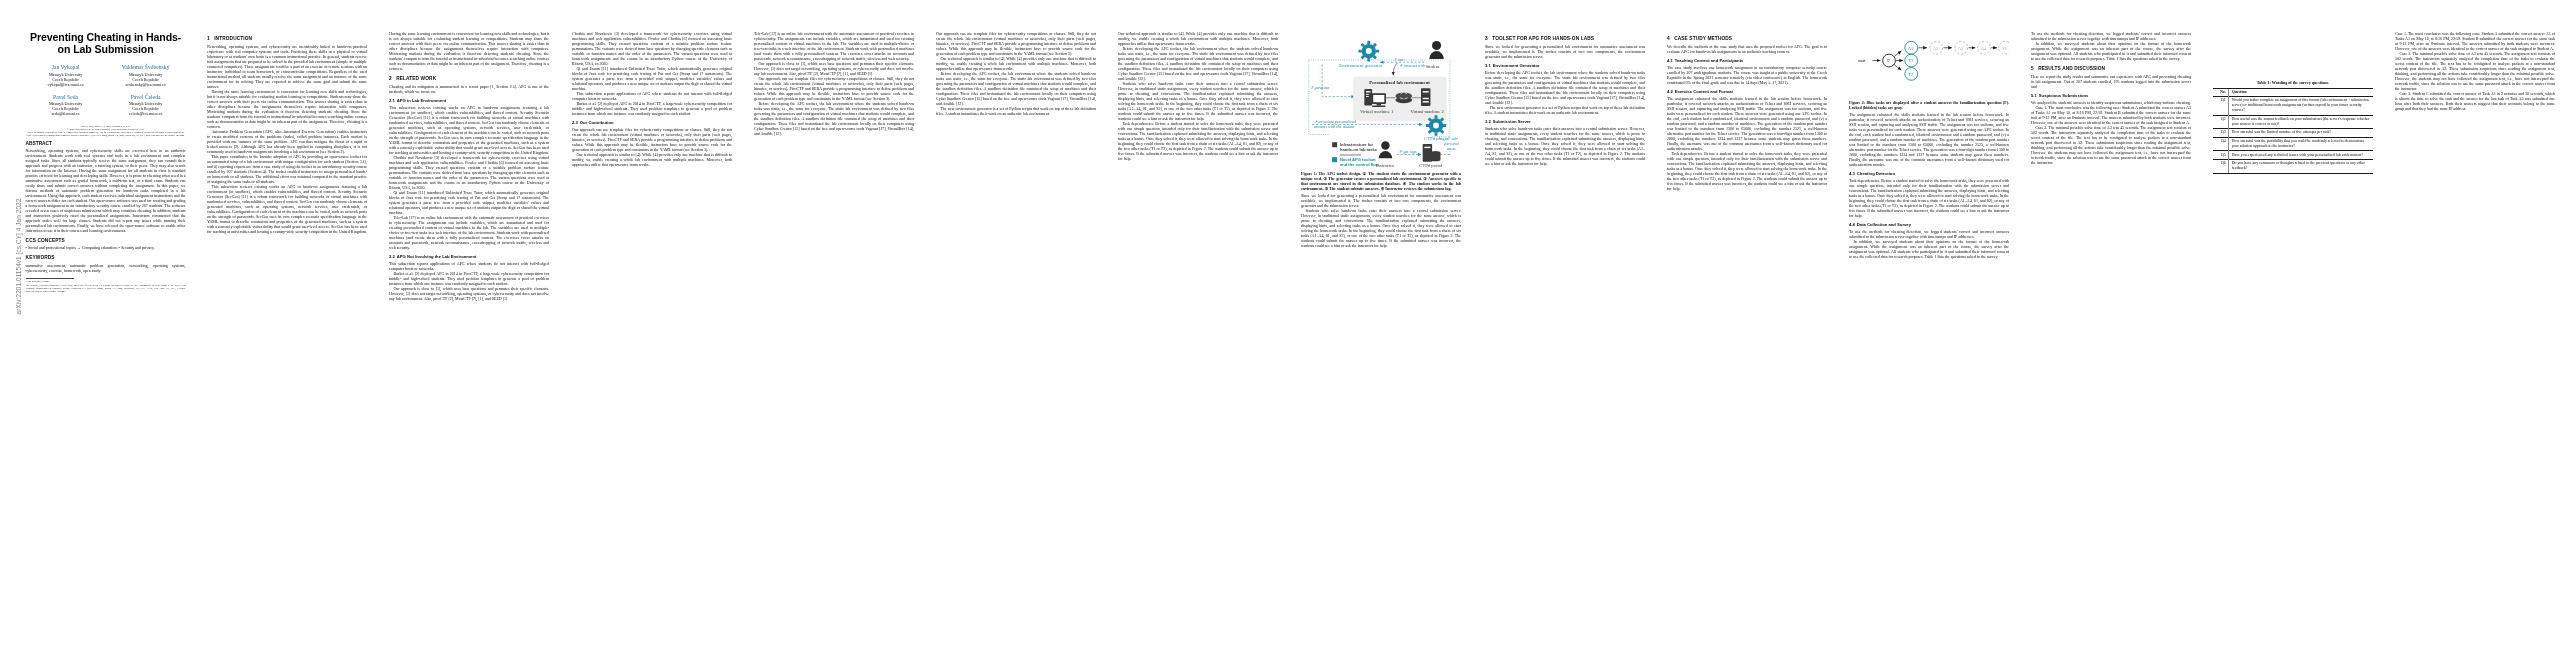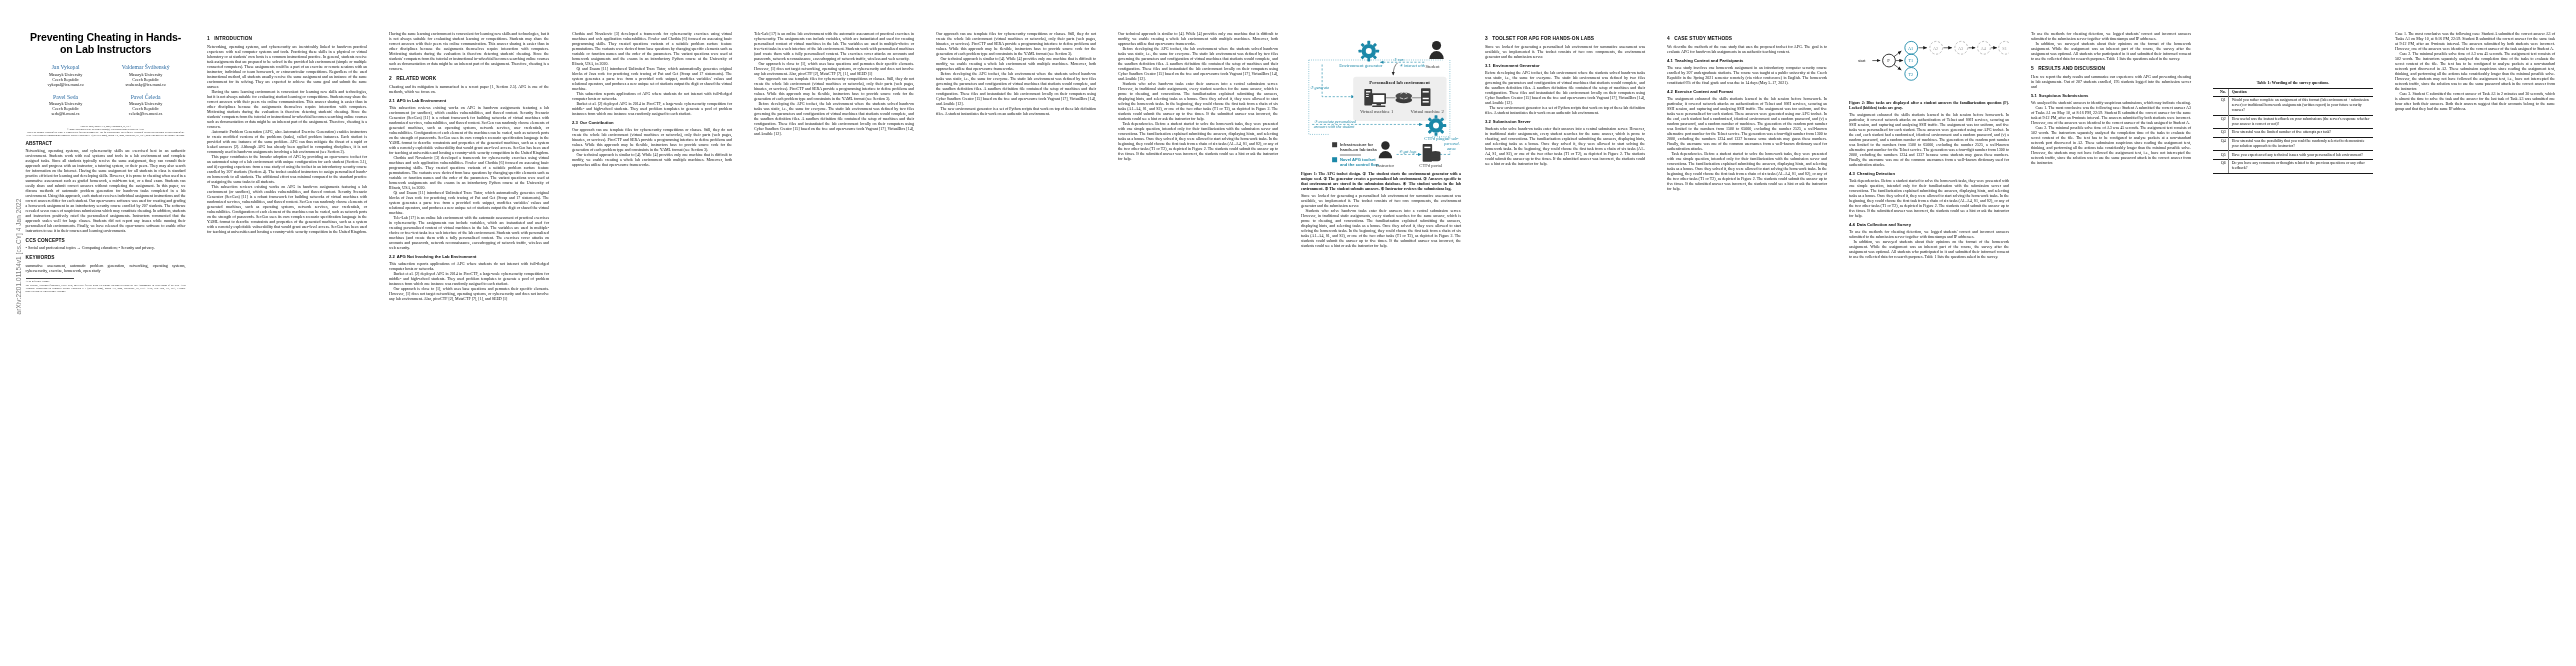--- a/index.html
+++ b/index.html
@@ -95,21 +95,21 @@
   .legend-d{font-family:"Liberation Sans",sans-serif;font-size:7.4px;font-weight:bold;fill:#3b3b3b;}
 </style>
 </head>
 <body>
 
 <div class="page">
 
   <div class="arxiv-stamp">arXiv:2201.01154v1  [cs.CY]  4 Jan 2022</div>
 
   <div class="col c1">
-    <h1 class="paper-title">Preventing Cheating in Hands-on Lab Instructors</h1>
+    <h1 class="paper-title">Preventing Cheating in Hands-on Lab Submission</h1>
 
     <div class="authors">
       <div class="author">
         <div class="name">Jan Vykopal</div>
         <div class="aff">Masaryk University</div>
         <div class="loc">Czech Republic</div>
         <div class="mail">vykopal@ics.muni.cz</div>
       </div>
       <div class="author">
         <div class="name">Valdemar Švábenský</div>

